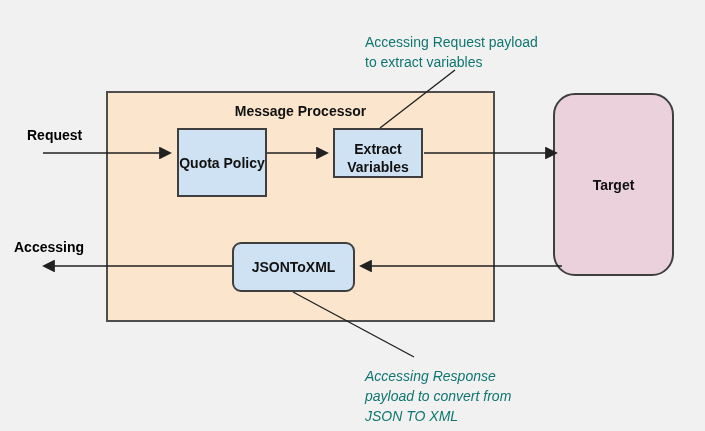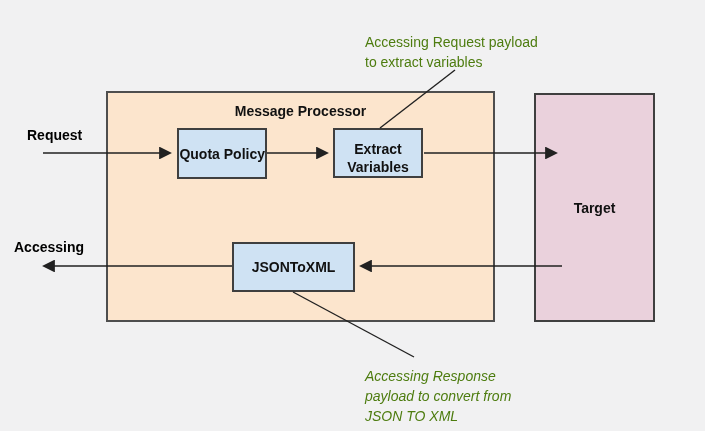--- a/index.html
+++ b/index.html
@@ -34,37 +34,37 @@
     align-items: flex-start;
   }
   #processor-title {
     position: absolute;
     top: 9px; left: 0; width: 100%;
     text-align: center;
     font-weight: bold;
     font-size: 14px;
     color: #111;
   }
-  #quota-box     { left: 177px; top: 128px; width: 90px;  height: 51px;  background: #cfe2f3; justify-content: flex-end; }
+  #quota-box     { left: 177px; top: 128px; width: 90px;  height: 69px;  background: #cfe2f3; }
   #extract-box   { left: 333px; top: 128px; width: 90px;  height: 50px;  background: #cfe2f3; align-items: flex-end; }
-  #jsontoxml-box { left: 232px; top: 242px; width: 123px; height: 50px;  background: #cfe2f3; }
-  #target-box    { left: 534px; top: 93px;  width: 121px; height: 229px; background: #ead1dc; }
+  #jsontoxml-box { left: 232px; top: 242px; width: 123px; height: 50px;  background: #cfe2f3; border-radius: 9px; }
+  #target-box    { left: 553px; top: 93px;  width: 121px; height: 183px; background: #ead1dc; border-radius: 22px; }
   .edge-label {
     position: absolute;
     font-weight: bold;
     font-size: 14px;
     color: #000000;
   }
   #request-label  { left: 27px; top: 127px; }
   #response-label { left: 14px; top: 239px; }
   .note {
     position: absolute;
     font-size: 14px;
     line-height: 20px;
-    color: #4d7c0f;
+    color: #0f766e;
     white-space: pre-line;
   }
   #request-note  { left: 365px; top: 32px;  width: 200px; }
   #response-note { left: 365px; top: 366px; width: 210px; font-style: italic; }
   #connector-layer {
     position: absolute;
     left: 0; top: 0;
     width: 705px; height: 431px;
     pointer-events: none;
   }

